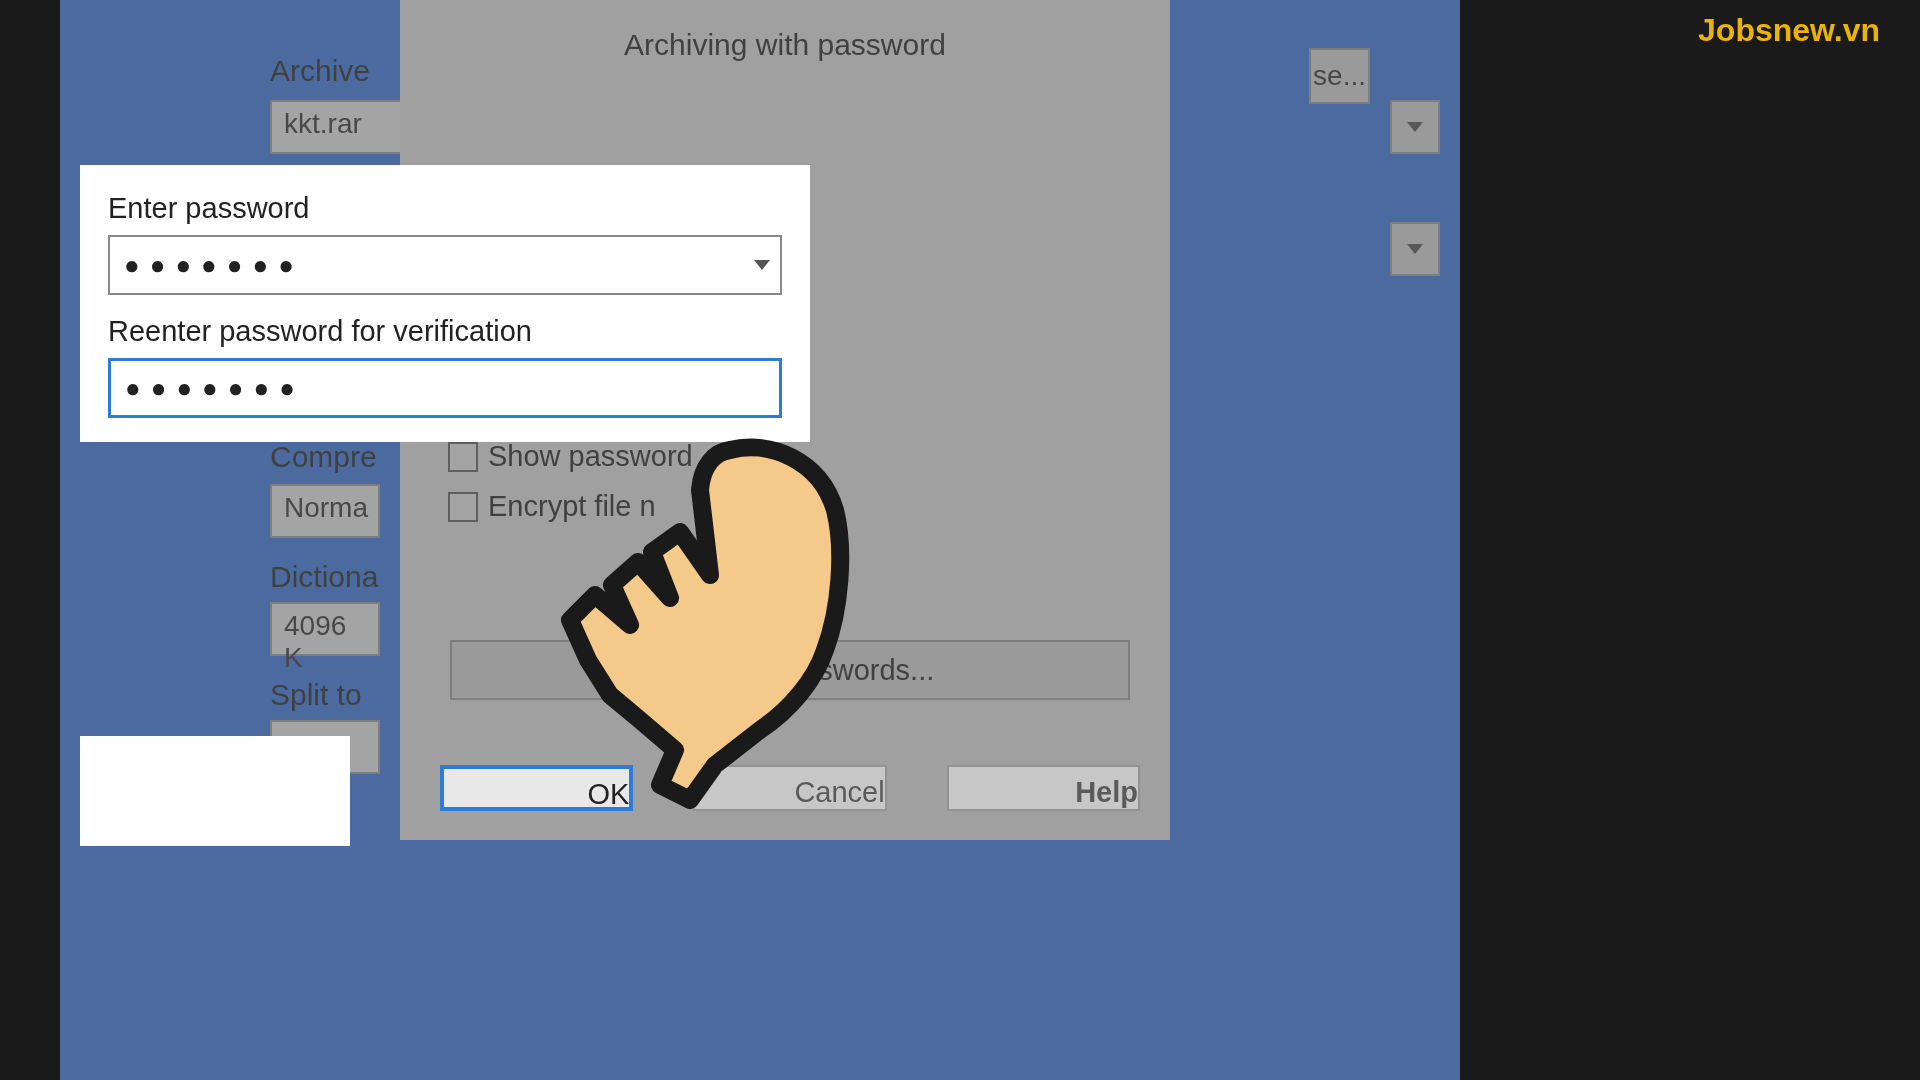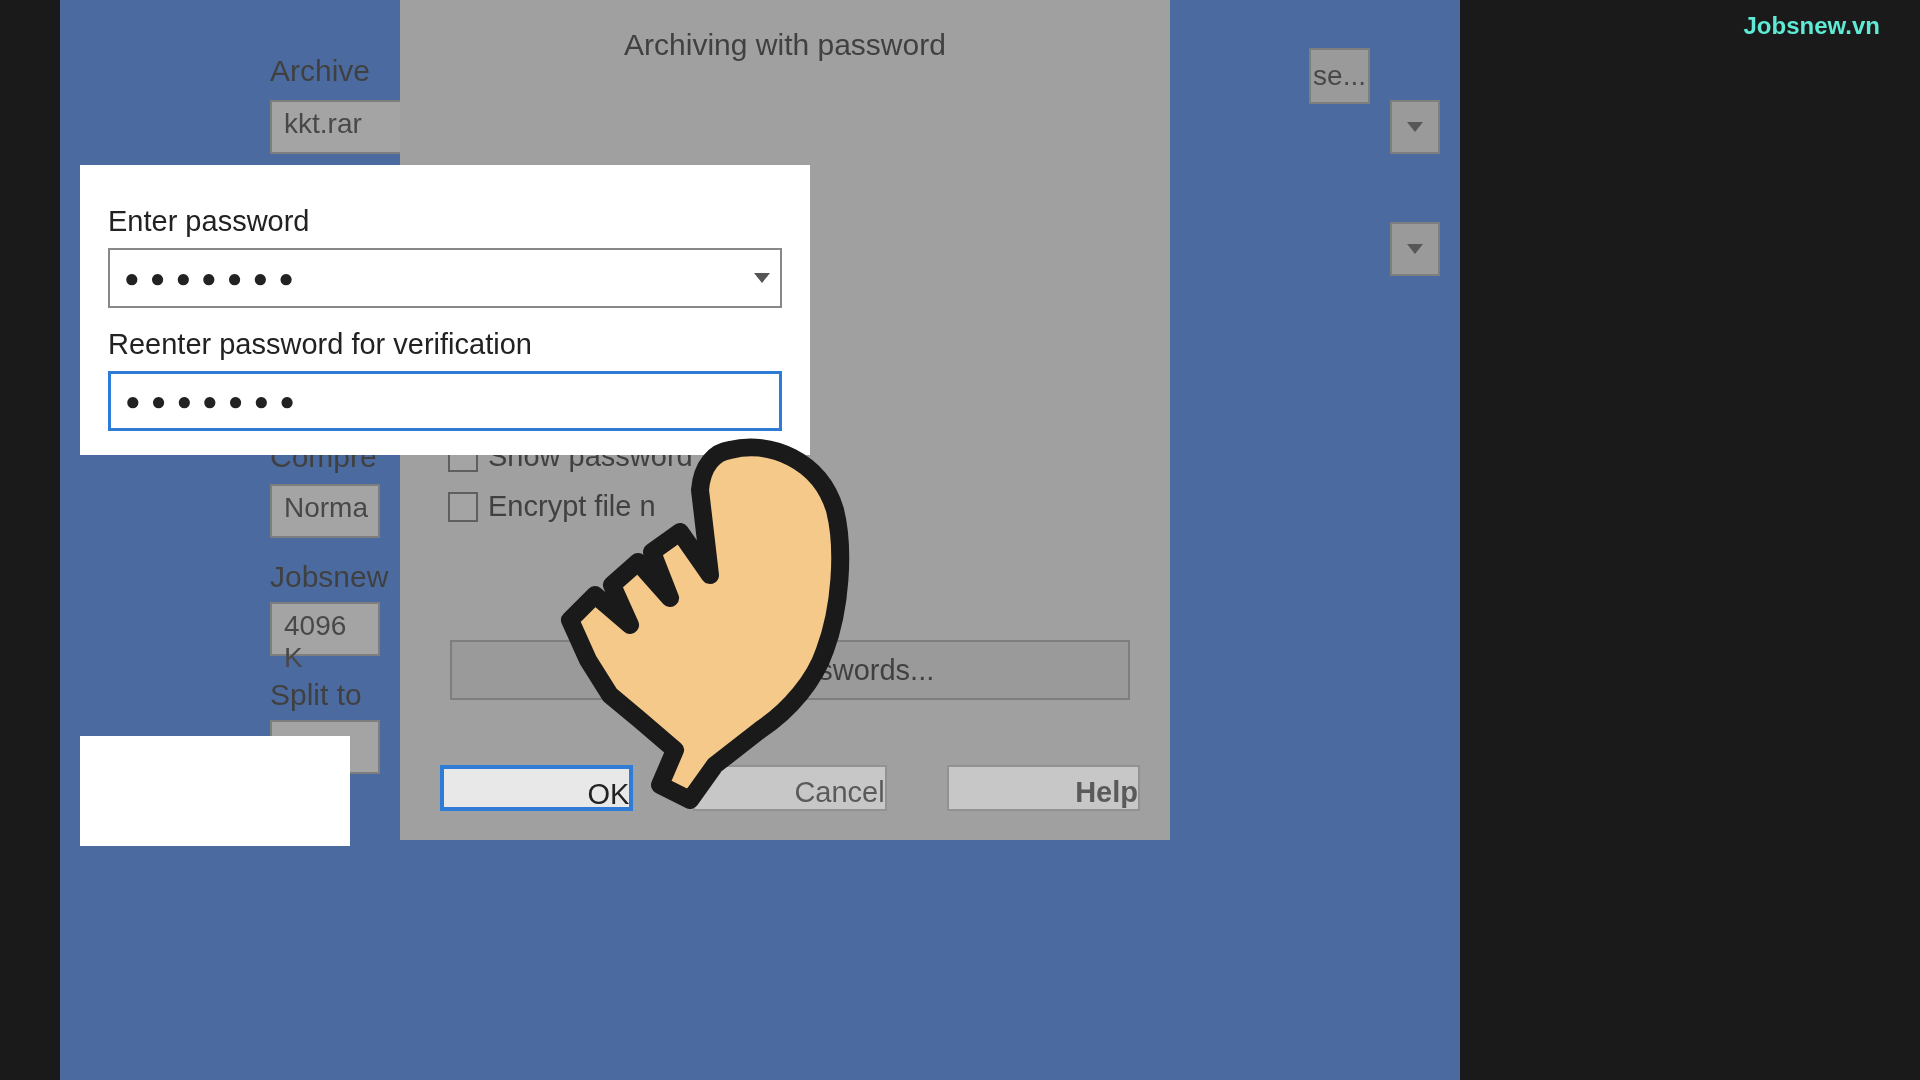--- a/index.html
+++ b/index.html
@@ -96,21 +96,21 @@
       font-size: 30px;
       color: #222;
       padding: 28px 0 50px 0;
     }
     .pw-section {
       position: absolute;
       left: 20px;
       top: 165px;
       width: 730px;
       background: #fff;
-      padding: 40px 28px 24px 28px;
+      padding: 27px 28px 24px 28px;
       z-index: 20;
     }
     .pw-label { font-size: 29px; color: #222; margin-bottom: 10px; }
     .pw-input {
       width: 100%;
       height: 60px;
       border: 2px solid #888;
       background: #fff;
       font-size: 40px;
       letter-spacing: 6px;
@@ -206,21 +206,21 @@
       position: absolute;
       right: 40px;
       top: 14px;
       text-align: right;
       z-index: 100;
       line-height: 1;
     }
     .logo-icon { font-size: 72px; font-weight: bold; }
     .logo-icon .j { color: #d62828; }
     .logo-icon .n { color: #1a8f3c; }
-    .logo-text { font-size: 24px; font-weight: bold; color: #5eead4; }
+    .logo-text { font-size: 32px; font-weight: bold; color: #eab308; }
   </style>
 </head>
 <body>
 
 <div class="image-area">
 
   <div class="bg-form">
     <div class="bg-label" style="left:0;top:54px;">Archive</div>
     <div class="bg-input" style="left:0;top:100px;width:136px;"><span>kkt.rar</span></div>
     <div class="browse-btn" style="right:100px;top:48px;"><span>se...</span></div>
@@ -231,21 +231,21 @@
     <div class="bg-dropdown chev" style="top:222px;"></div>
 
     <div class="radio-group" style="left:20px;top:305px;width:110px;height:110px;">
       <div class="bg-label" style="left:10px;top:-20px;background:#f0f0f0;padding:0 6px;">Archi</div>
       <div style="margin-top:26px;"><span class="radio-circle"></span><span>RA</span></div>
     </div>
 
     <div class="bg-label" style="left:0;top:440px;">Compre</div>
     <div class="bg-input" style="left:0;top:484px;width:110px;"><span>Norma</span></div>
 
-    <div class="bg-label" style="left:0;top:560px;">Jobsnew</div>
+    <div class="bg-label" style="left:0;top:560px;">Dictiona</div>
     <div class="bg-input" style="left:0;top:602px;width:110px;"><span>4096 K</span></div>
 
     <div class="bg-label" style="left:0;top:678px;">Split to</div>
     <div class="bg-input" style="left:0;top:720px;width:110px;"></div>
   </div>
 
   <div class="dialog">
     <div class="dialog-title">Archiving with password</div>
 
     <div class="checkbox-row" style="left:48px;top:440px;">

